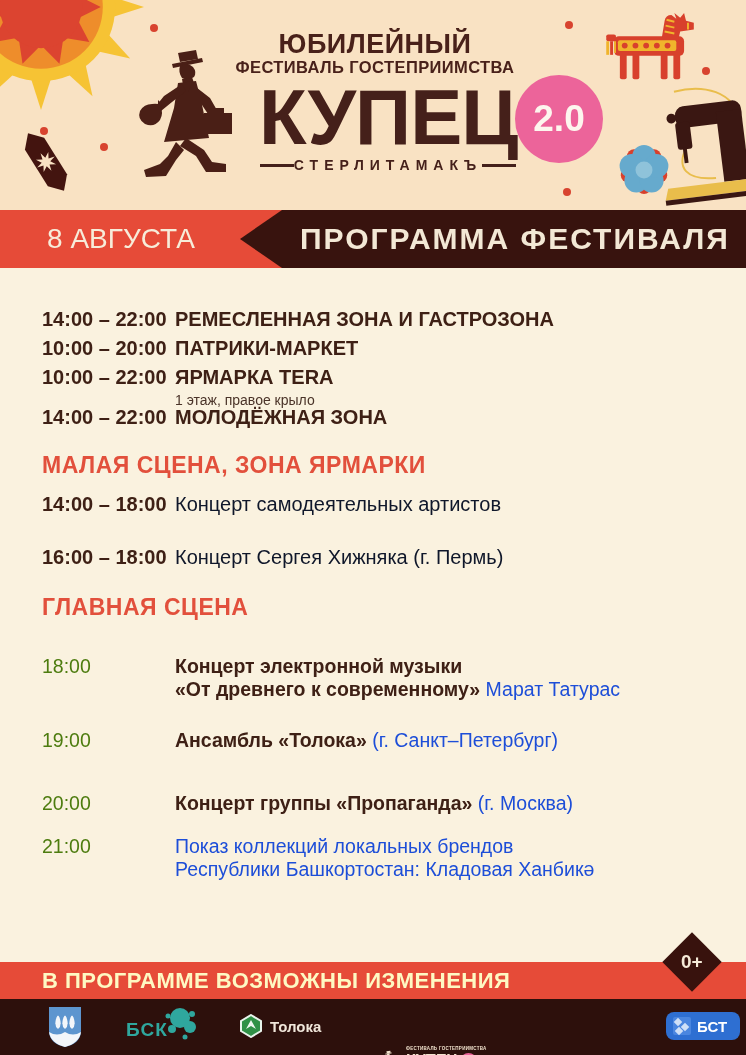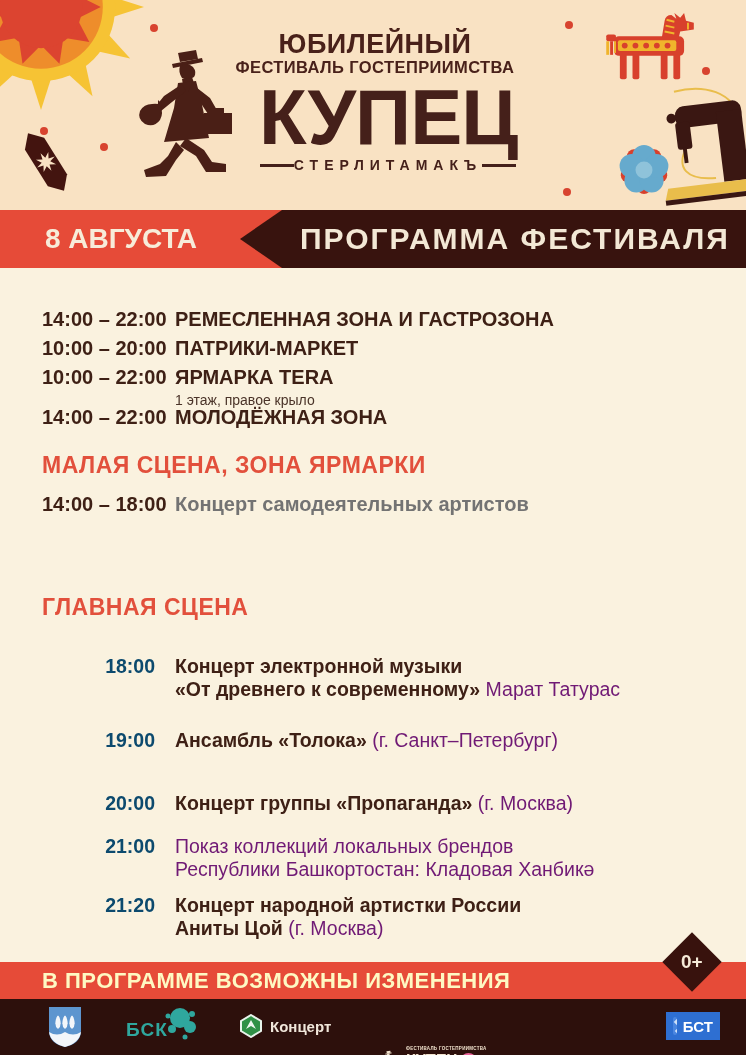--- a/index.html
+++ b/index.html
@@ -30,49 +30,49 @@
   .brand-city { position:absolute; left:250px; top:157px; width:276px; display:flex;
                 align-items:center; justify-content:center; gap:0; }
   .brand-city .line { width:34px; height:3px; background:#45201a; }
   .brand-city .city { font-size:14px; font-weight:700; letter-spacing:6px; color:#45201a; }
   
   .banner { position:absolute; left:0; top:210px; width:746px; height:58px; }
   .banner-red { position:absolute; left:0; top:0; width:286px; height:58px; background:#e64b38; }
   .banner-dark { position:absolute; left:240px; right:0; top:0; height:58px; background:#38130e;
                  clip-path:polygon(42px 0, 100% 0, 100% 100%, 42px 100%, 0 50%); }
   .banner-date { position:absolute; left:0; top:0; width:242px; height:58px; line-height:58px;
-                 text-align:center; font-size:28px; font-weight:700; color:#f7ecd9; }
+                 text-align:center; font-size:28px; font-weight:400; color:#f7ecd9; }
   .banner-title { position:absolute; left:300px; top:0; height:58px; line-height:58px;
                   font-size:30px; font-weight:800; letter-spacing:2px; color:#f3e8d5; }
   
   .zone-row { position:absolute; left:42px; width:680px; display:flex; font-size:20px; font-weight:700; color:#3e2015; }
   .zone-time { width:133px; flex:none; }
   .zone-note { font-size:14px; font-weight:400; color:#4a3328; margin-top:3px; }
   .section-title { position:absolute; left:42px; font-size:23px; font-weight:800;
                    letter-spacing:.5px; color:#e2503c;text-align:center; }
   .ss-row { position:absolute; left:42px; width:680px; display:flex; font-size:20px; }
   .ss-time { width:133px; flex:none; font-weight:700; color:#3e2015; }
-  .ss-text { font-weight:700; color:#737373; }
+  .ss-text { font-weight:400; color:#0f172a; }
   .ms-row { position:absolute; left:42px; width:680px; display:flex; font-size:19.5px; }
-  .ms-time { width:113px; flex:none; text-align:right; font-weight:700; color:#0c4a6e; }
+  .ms-time { width:113px; flex:none; text-align:left; font-weight:400; color:#4d7c0f; }
   .ms-body { margin-left:20px; line-height:23px; }
   .b { font-weight:700; color:#3e2015; }
-  .r { font-weight:400; color:#701a75; }
+  .r { font-weight:400; color:#1d4ed8; }
   
   .disclaimer-bar { position:absolute; left:0; top:962px; width:746px; height:37px; background:#e64b38; }
   .disclaimer-text { position:absolute; left:42px; top:0; height:37px; line-height:37px;
                      font-size:22px; font-weight:800; letter-spacing:.5px; color:#fef9c3; }
   .age-badge { position:absolute; left:671px; top:941px; width:42px; height:42px; background:#38120d;
                transform:rotate(45deg); display:flex; align-items:center; justify-content:center; }
   .age-badge span { transform:rotate(-45deg); color:#f5ead8; font-size:19px; font-weight:700; }
   .logo-strip { position:absolute; left:0; top:999px; width:746px; height:56px; background:#2d100c; }
   .logo { position:absolute; }
   .roshim-wrap { display:flex; align-items:center; gap:8px; }
   .roshim-label { color:#f0e6da; font-size:15px; font-weight:600; }
-  .bst-box { width:54px; height:28px; background:#2e6fd2; border-radius:0; display:flex;
+  .bst-box { width:74px; height:28px; background:#2e6fd2; border-radius:8px; display:flex;
              align-items:center; padding:0 7px; gap:6px; }
   .bst-icon { width:18px; height:18px; background:#4a86e0; border-radius:2px; position:relative; overflow:hidden; }
   .bst-icon i { position:absolute; width:6px; height:6px; background:#cfe0f7; transform:rotate(45deg); }
   .bst-label { color:#ffffff; font-size:15px; font-weight:700; }
   .kupets-mini { width:116px; height:44px; position:relative; }
   .km-fig { position:absolute; left:0; top:6px; }
   .km-col { position:absolute; left:30px; top:2px; width:86px; }
   .km-tiny { font-size:4.5px; letter-spacing:.3px; font-weight:700; color:#f3e4cf; }
   .km-row { display:flex; align-items:center; gap:3px; margin:1px 0; }
   .km-brand { font-size:16px; font-weight:800; color:#f3e4cf; letter-spacing:-.5px; }
@@ -220,20 +220,23 @@
     <div class="dot" style="left:150px; top:24px;"></div>
     <div class="dot" style="left:565px; top:21px;"></div>
     <div class="dot" style="left:40px; top:127px;"></div>
     <div class="dot" style="left:100px; top:143px;"></div>
     <div class="dot" style="left:563px; top:188px;"></div>
     <div class="dot" style="left:702px; top:67px;"></div>
 
     <div class="h-title1">ЮБИЛЕЙНЫЙ</div>
     <div class="h-title2">ФЕСТИВАЛЬ ГОСТЕПРИИМСТВА</div>
     <div class="brand">КУПЕЦ</div>
+    <div class="brand-badge">
+      <span>2.0</span>
+    </div>
     <div class="brand-city">
       <span class="line"></span>
       <span class="city">СТЕРЛИТАМАКЪ</span>
       <span class="line"></span>
     </div>
   </div>
 
   <div class="banner">
     <div class="banner-red"></div>
     <div class="banner-dark"></div>
@@ -259,20 +262,24 @@
   <div class="zone-row" style="top:406px">
     <div class="zone-time">14:00 – 22:00</div>
     <div class="zone-label">МОЛОДЁЖНАЯ ЗОНА</div>
   </div>
 
   <div class="section-title" style="top:452px">МАЛАЯ СЦЕНА, ЗОНА ЯРМАРКИ</div>
   <div class="ss-row" style="top:493px">
     <div class="ss-time">14:00 – 18:00</div>
     <div class="ss-text">Концерт самодеятельных артистов</div>
   </div>
+  <div class="ss-row" style="top:546px">
+    <div class="ss-time">16:00 – 18:00</div>
+    <div class="ss-text">Концерт Сергея Хижняка (г. Пермь)</div>
+  </div>
 
   <div class="section-title" style="top:594px">ГЛАВНАЯ СЦЕНА</div>
 
   <div class="ms-row" style="top:655px">
     <div class="ms-time">18:00</div>
     <div class="ms-body">
       <div><span class="b">Концерт электронной музыки</span><span class="r"></span></div>
       <div><span class="b">«От древнего к современному»</span><span class="r"> Марат Татурас</span></div>
     </div>
   </div>
@@ -292,27 +299,20 @@
   </div>
 
   <div class="ms-row" style="top:835px">
     <div class="ms-time">21:00</div>
     <div class="ms-body">
       <div><span class="b"></span><span class="r">Показ коллекций локальных брендов</span></div>
       <div><span class="b"></span><span class="r">Республики Башкортостан: Кладовая Ханбикә</span></div>
     </div>
   </div>
 
-  <div class="ms-row" style="top:894px">
-    <div class="ms-time">21:20</div>
-    <div class="ms-body">
-      <div><span class="b">Концерт народной артистки России</span><span class="r"></span></div>
-      <div><span class="b">Аниты Цой</span><span class="r"> (г. Москва)</span></div>
-    </div>
-  </div>
 
   <div class="disclaimer-bar">
     <div class="disclaimer-text">В ПРОГРАММЕ ВОЗМОЖНЫ ИЗМЕНЕНИЯ</div>
   </div>
   <div class="age-badge">
     <span>0+</span>
   </div>
 
   <div class="logo-strip">
 
@@ -340,21 +340,21 @@
         </g>
       </svg>
       <span class="bsk-text">БСК</span>
     </div>
 
     <div class="logo roshim-wrap" style="left:240px; top:15px;">
       <svg width="22" height="24" viewBox="0 0 22 24">
         <polygon points="11,1 21,7 21,17 11,23 1,17 1,7" fill="#2f9147" stroke="#e8f4ec" stroke-width="2"></polygon>
         <path d="M6,15 L11,6 L16,15 L11,12 Z" fill="#eef7f0"></path>
       </svg>
-      <span class="roshim-label">Концерт</span>
+      <span class="roshim-label">Толока</span>
     </div>
 
     <div class="logo kupets-mini" style="left:376px; top:5px;">
       <svg class="km-fig" width="26" height="30" viewBox="0 0 120 132">
         <use href="#g-merchant" fill="#f3e4cf"></use>
       </svg>
       <div class="km-col">
         <div class="km-tiny">ФЕСТИВАЛЬ ГОСТЕПРИИМСТВА</div>
         <div class="km-row">
           <span class="km-brand">КУПЕЦ</span>

